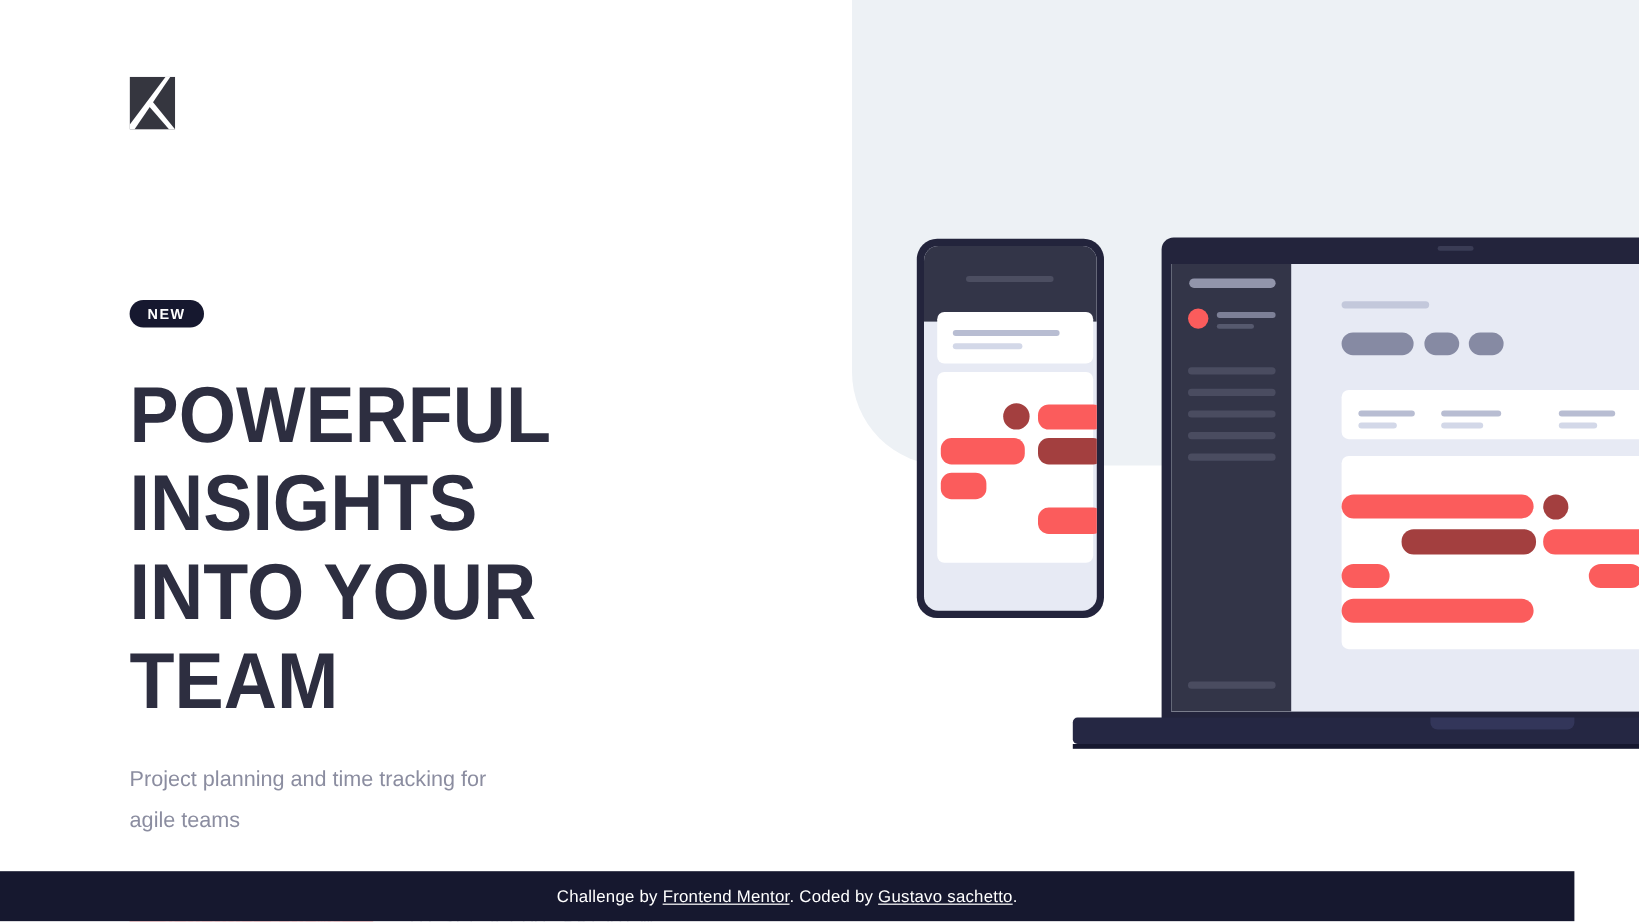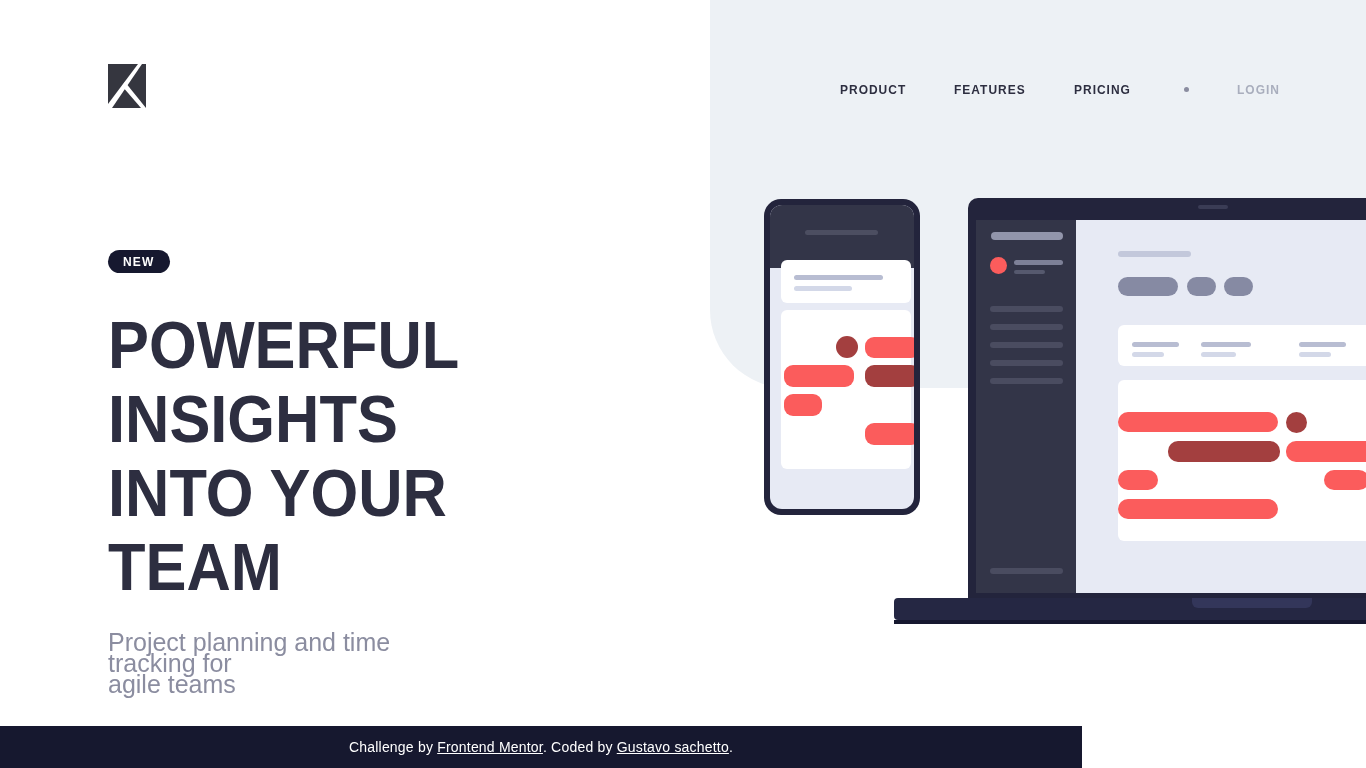--- a/index.html
+++ b/index.html
@@ -133,23 +133,23 @@
     letter-spacing: 0px;
     color: #2d2e40;
     text-transform: uppercase;
     transform: scaleX(0.93);
     transform-origin: left top;
   }
 
   .subhead {
     margin-top: 28px;
     font-family: "Liberation Sans Narrow", "Liberation Sans", sans-serif;
-    font-size: 25px;
+    font-size: 18px;
     font-weight: 400;
-    line-height: 21px;
+    line-height: 34px;
     color: #8b8da0;
     max-width: 300px;
   }
 
   .cta-row {
     margin-top: 45px;
     display: flex;
     align-items: center;
   }
   .btn-demo {
@@ -430,21 +430,21 @@
     height: 4px;
     background: #16182f;
     z-index: 4;
   }
 
   
   .footer {
     position: absolute;
     left: 0;
     bottom: 0;
-    width: 1082px;
+    width: 1312px;
     height: 42px;
     background: #16182f;
     display: flex;
     align-items: center;
     justify-content: center;
     z-index: 10;
   }
   .footer-text {
     font-family: "Liberation Sans Narrow", "Liberation Sans", sans-serif;
     font-size: 14px;
@@ -465,27 +465,20 @@
   <div class="bg-panel"></div>
 
   <div class="logo">
     <svg viewBox="0 0 38 44" xmlns="http://www.w3.org/2000/svg">
       <rect x="0" y="0" width="38" height="44" fill="#35363f"></rect>
       <path d="M34 0 L4 44 L0 44 L0 40 L30 0 Z" fill="#ffffff"></path>
       <path d="M17 18 L38 44 L33 44 L14 22 Z" fill="#ffffff"></path>
     </svg>
   </div>
 
-  <nav class="nav">
-    <div class="nav-item">PRODUCT</div>
-    <div class="nav-item">FEATURES</div>
-    <div class="nav-item">PRICING</div>
-    <div class="nav-dot"></div>
-    <div class="nav-login">LOGIN</div>
-  </nav>
 
   <section class="hero">
     <div class="eyebrow-row">
       <span class="badge-new">NEW</span>
     </div>
 
     <h1 class="headline">
       <span>POWERFUL INSIGHTS</span><br>
       <span>INTO YOUR TEAM</span>
     </h1>

